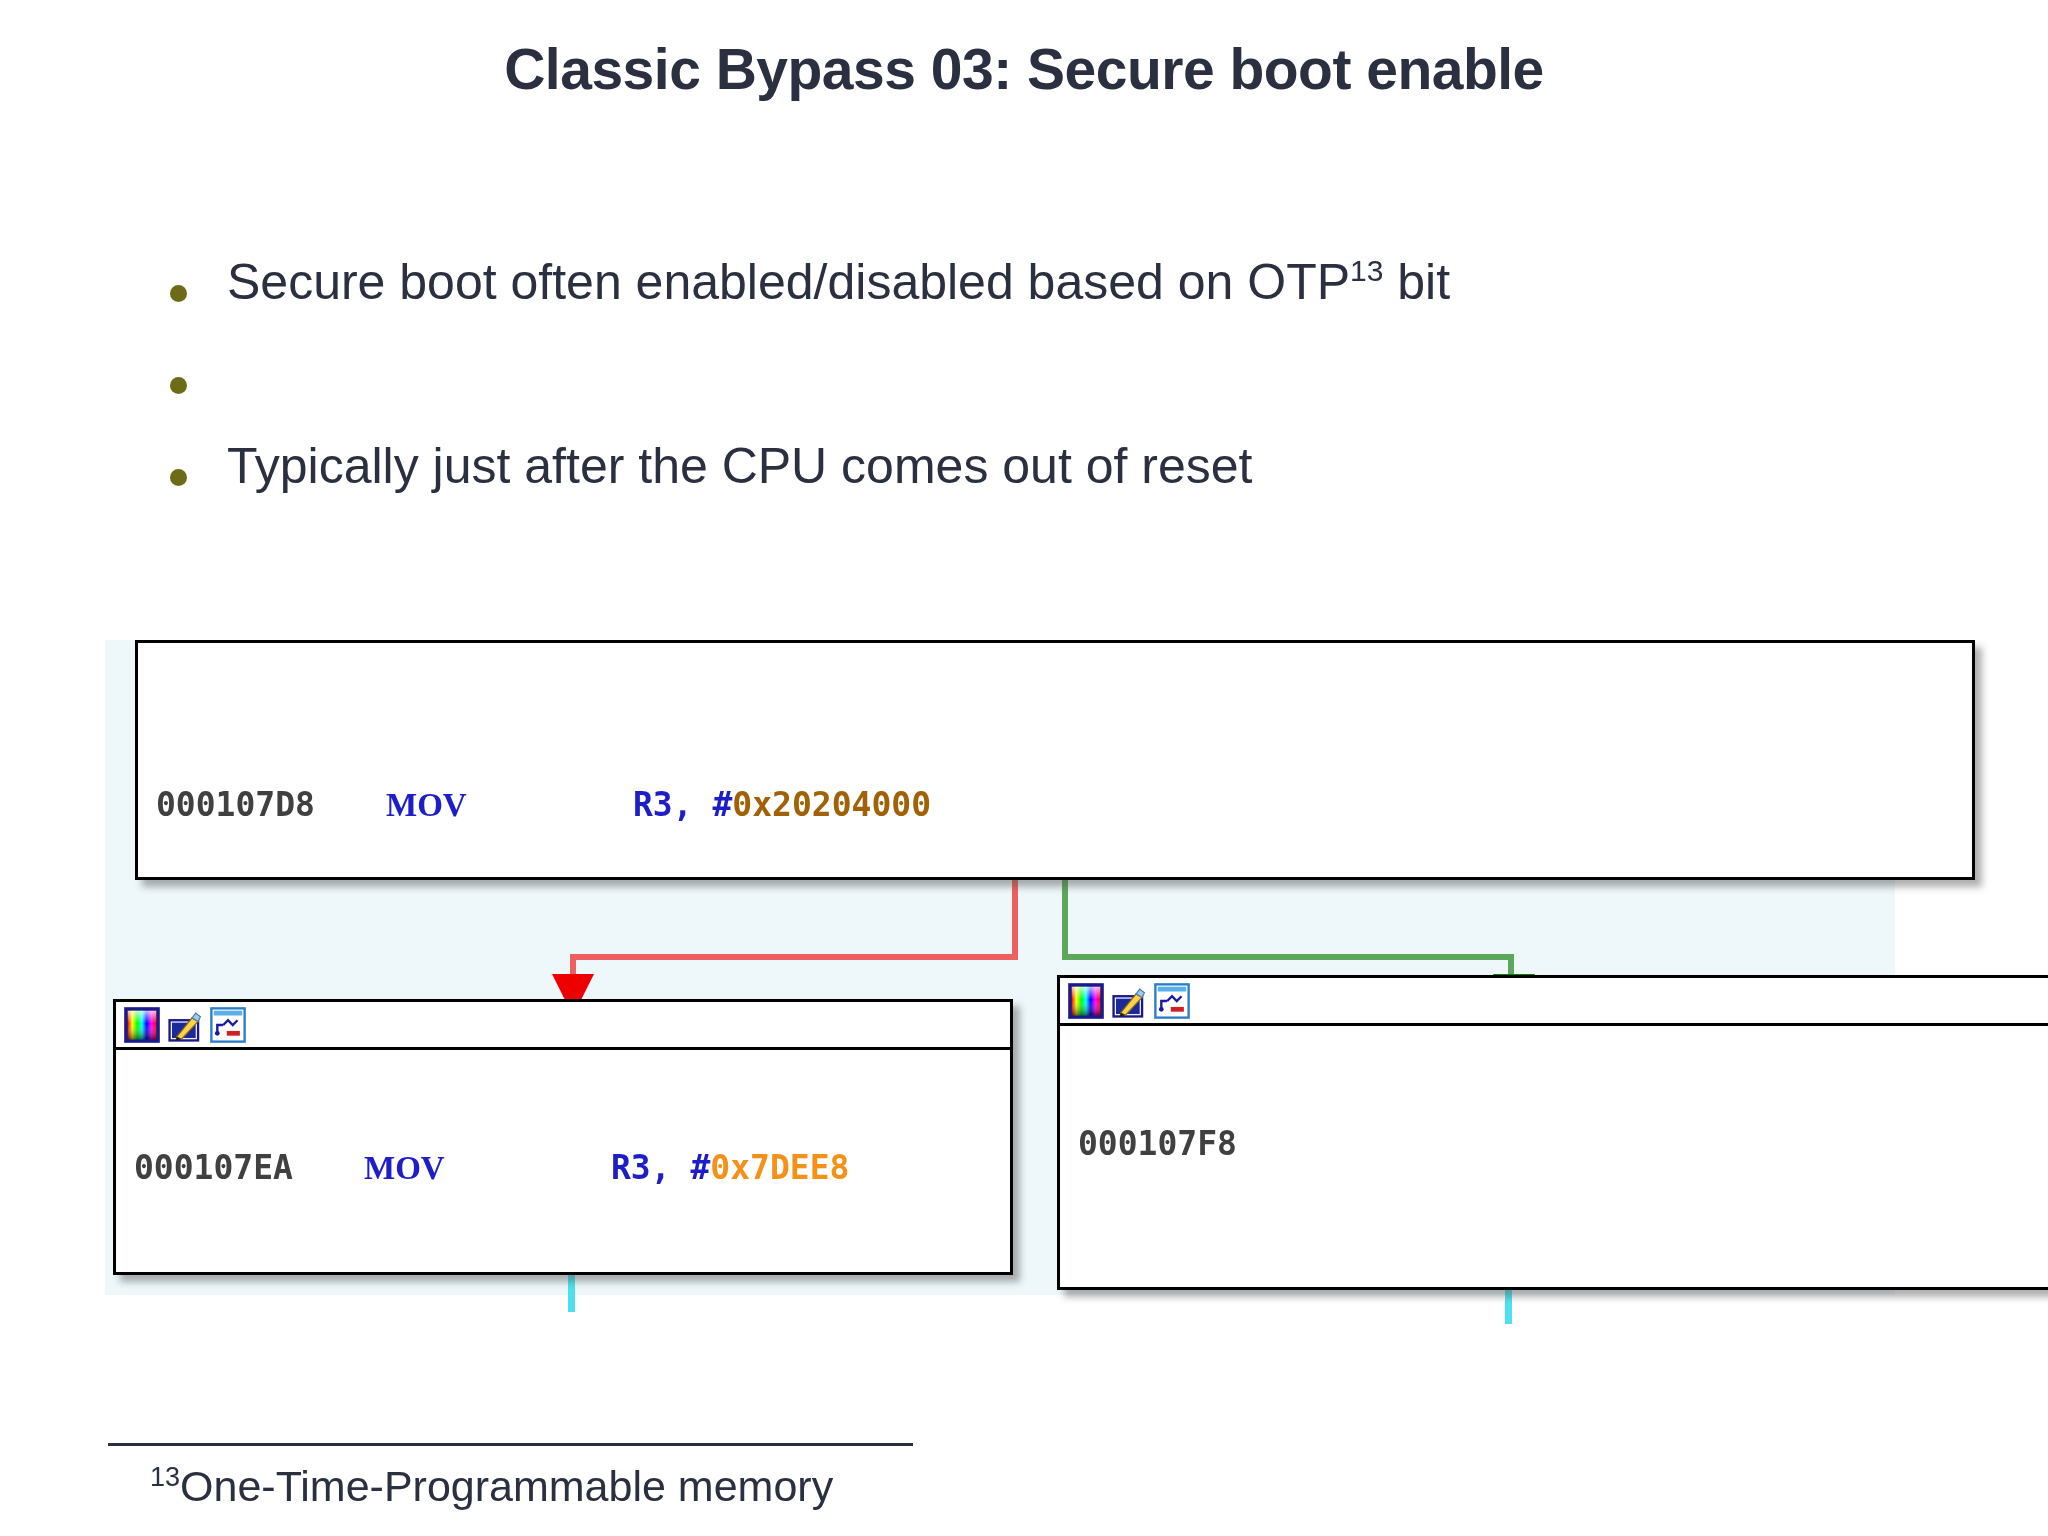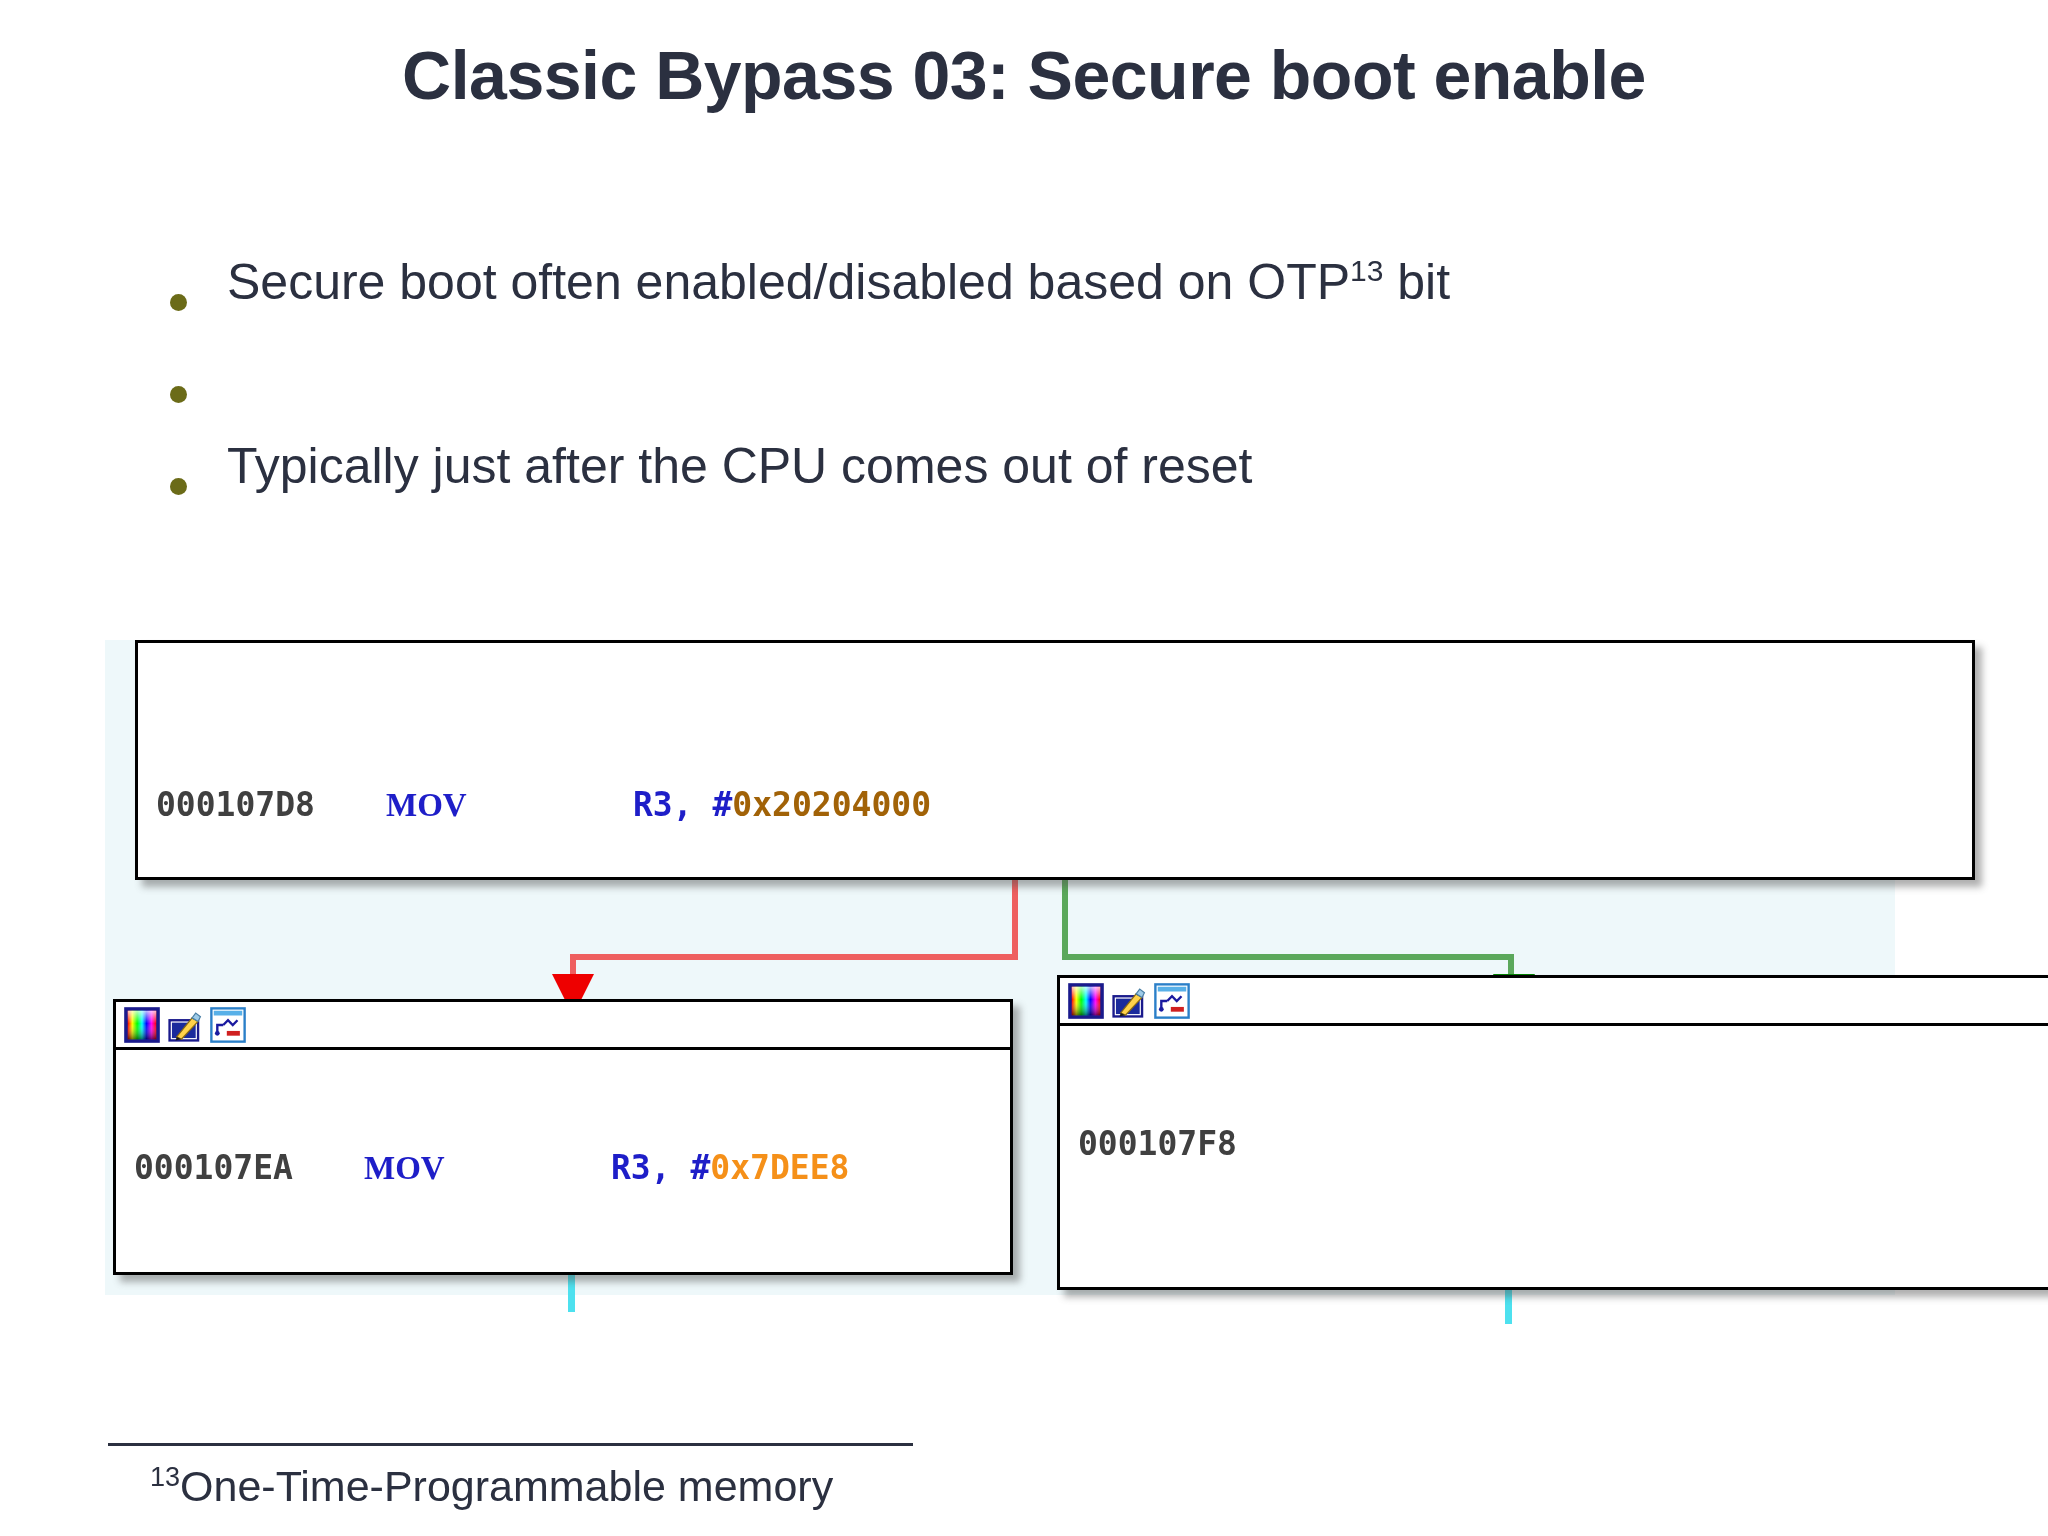--- a/index.html
+++ b/index.html
@@ -9,35 +9,35 @@
     font-family:"Liberation Sans",sans-serif;
     overflow:hidden;
     position:relative;
   }
 
   
   #slide-title{
     position:absolute;
     left:0;top:36px;width:2048px;
     text-align:center;
-    font-size:68px;
+    font-size:57px;
     font-weight:bold;
     color:#2b3040;
     letter-spacing:-0.5px;
     white-space:nowrap;
   }
 
   
   #bullet-list{
     position:absolute;
     left:170px;top:254px;width:1800px;
   }
   .bullet-row{
     display:flex;
-    align-items:flex-end;
+    align-items:center;
     margin-bottom:35px;
     height:57px;
   }
   .bullet-dot{
     width:17px;height:17px;border-radius:50%;
     background:#6b6b18;
     margin-top:22px;margin-right:40px;
     flex:0 0 auto;
   }
   .bullet-text{

